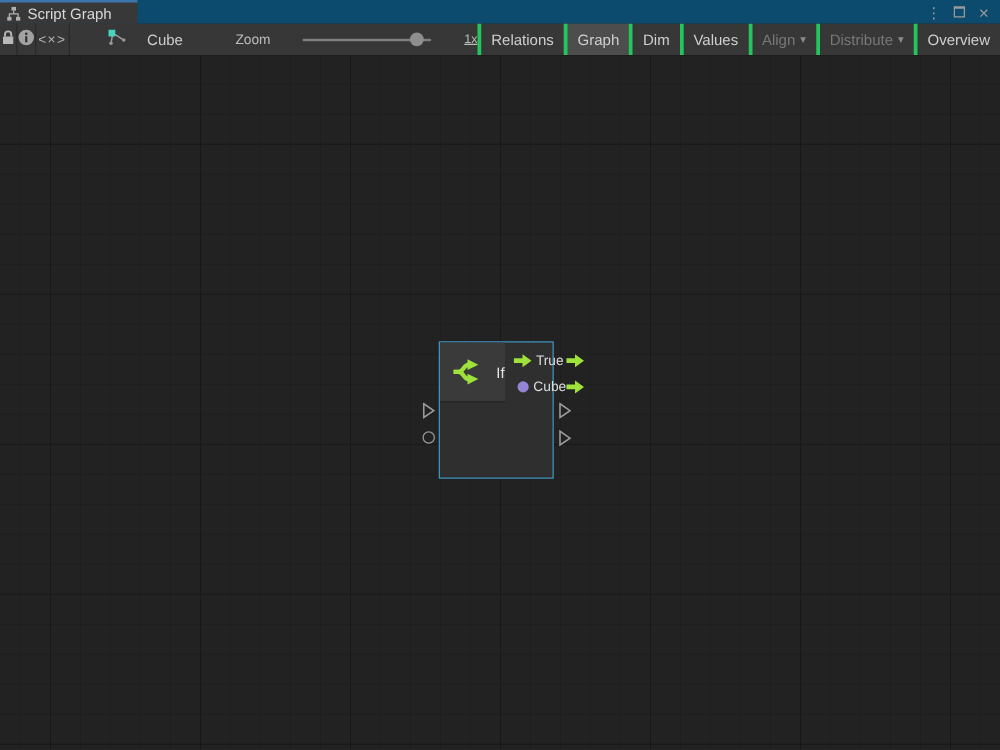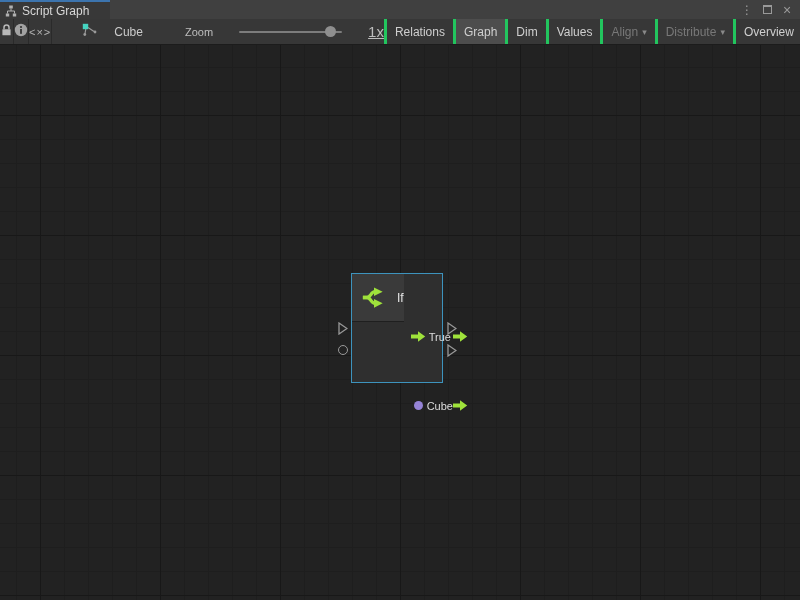--- a/index.html
+++ b/index.html
@@ -7,21 +7,21 @@
   body {
     font-family: "Liberation Sans", "DejaVu Sans", sans-serif;
     background: #222222;
     color: #d2d2d2;
     font-size: 12px;
     -webkit-font-smoothing: antialiased;
   }
 
   
   .tabbar {
-    height: 19px; background: #404040;
+    height: 19px; background: #0c4a6e;
     display: flex; align-items: stretch;
   }
   .tab {
     width: 110px; background: #383838;
     border-top: 2px solid #3c74ae;
     display: flex; align-items: center; gap: 5px;
     padding-left: 5px; color: #d8d8d8; font-size: 12px;
   }
   .tab-icon svg { display: block; }
   .win-controls {
@@ -41,21 +41,21 @@
     font-size: 12px; color: #cfcfcf;
   }
   .tb-btn { display: flex; align-items: center; justify-content: center; }
   .tb-iconbtn { border-right: 1px solid #2a2a2a; }
   .lock-btn { width: 27px; }
   .info-btn { width: 28px; }
   .code-btn { width: 60px; color: #b5b5b5; font-size: 11px; letter-spacing: 1px; }
   .cube-btn { margin-left: 24px; display: flex; align-items: center; gap: 17px; padding: 0 6px; color: #cccccc; }
   .zoom-wrap { display: flex; align-items: center; gap: 26px; margin-left: 36px; }
   .zoom-label { color: #bdbdbd; font-size: 11px; }
-  .zoom-value { color: #bdbdbd; font-size: 15px; text-decoration: underline; }
+  .zoom-value { color: #bdbdbd; font-size: 10px; text-decoration: underline; }
   .slider { position: relative; width: 103px; height: 100%; cursor: pointer; }
   .slider-track { position: absolute; left: 0; right: 0; top: 50%; height: 2px; margin-top: -1px; background: #7d7d7d; border-radius: 1px; }
   .slider-handle { position: absolute; top: 50%; left: 88%; width: 11px; height: 11px; margin: -5.5px 0 0 -5px; background: #8f8f8f; border-radius: 50%; }
   .tb-spacer { flex: 1; }
   .txt-btn { padding: 0 8px; border-left: 3px solid #22c55e; white-space: nowrap; cursor: pointer; }
   .txt-btn.active { background: #4d4d4d; }
   .txt-btn.disabled { color: #787878; cursor: default; }
   .caret { font-size: 9px; margin-left: 4px; color: #8a8a8a; }
 
   
@@ -81,21 +81,21 @@
   }
   .node-header {
     height: 48px; background: #3a3a3a;
     border-bottom: 1px solid #1f1f1f;
     display: flex; align-items: center;
   }
   .branch-icon { margin-left: 8px; }
   .branch-icon svg { display: block; }
   .node-title { margin-left: 10px; color: #e6e6e6; font-size: 12px; }
   .node-body { padding: 4px 0 2px 0; }
-  .port-row { height: 21px; display: flex; align-items: center; padding: 0 7px; margin-top: 48px; }
+  .port-row { height: 21px; display: flex; align-items: center; padding: 0 7px; }
   .port-slot { width: 16px; display: flex; align-items: center; justify-content: center; }
   .port-label { flex: 1; text-align: center; color: #dcdcdc; font-size: 11px; }
   .value-dot { width: 9px; height: 9px; border-radius: 50%; background: #9583d6; }
   .node-footer { margin-top: auto; height: 11px; background: #3a3a3a; border-top: 1px solid #1f1f1f; }
 
   
   .outer-port { position: absolute; }
   .ring {
     width: 10px; height: 10px; border-radius: 50%;
     border: 1.5px solid #999999; background: transparent;

